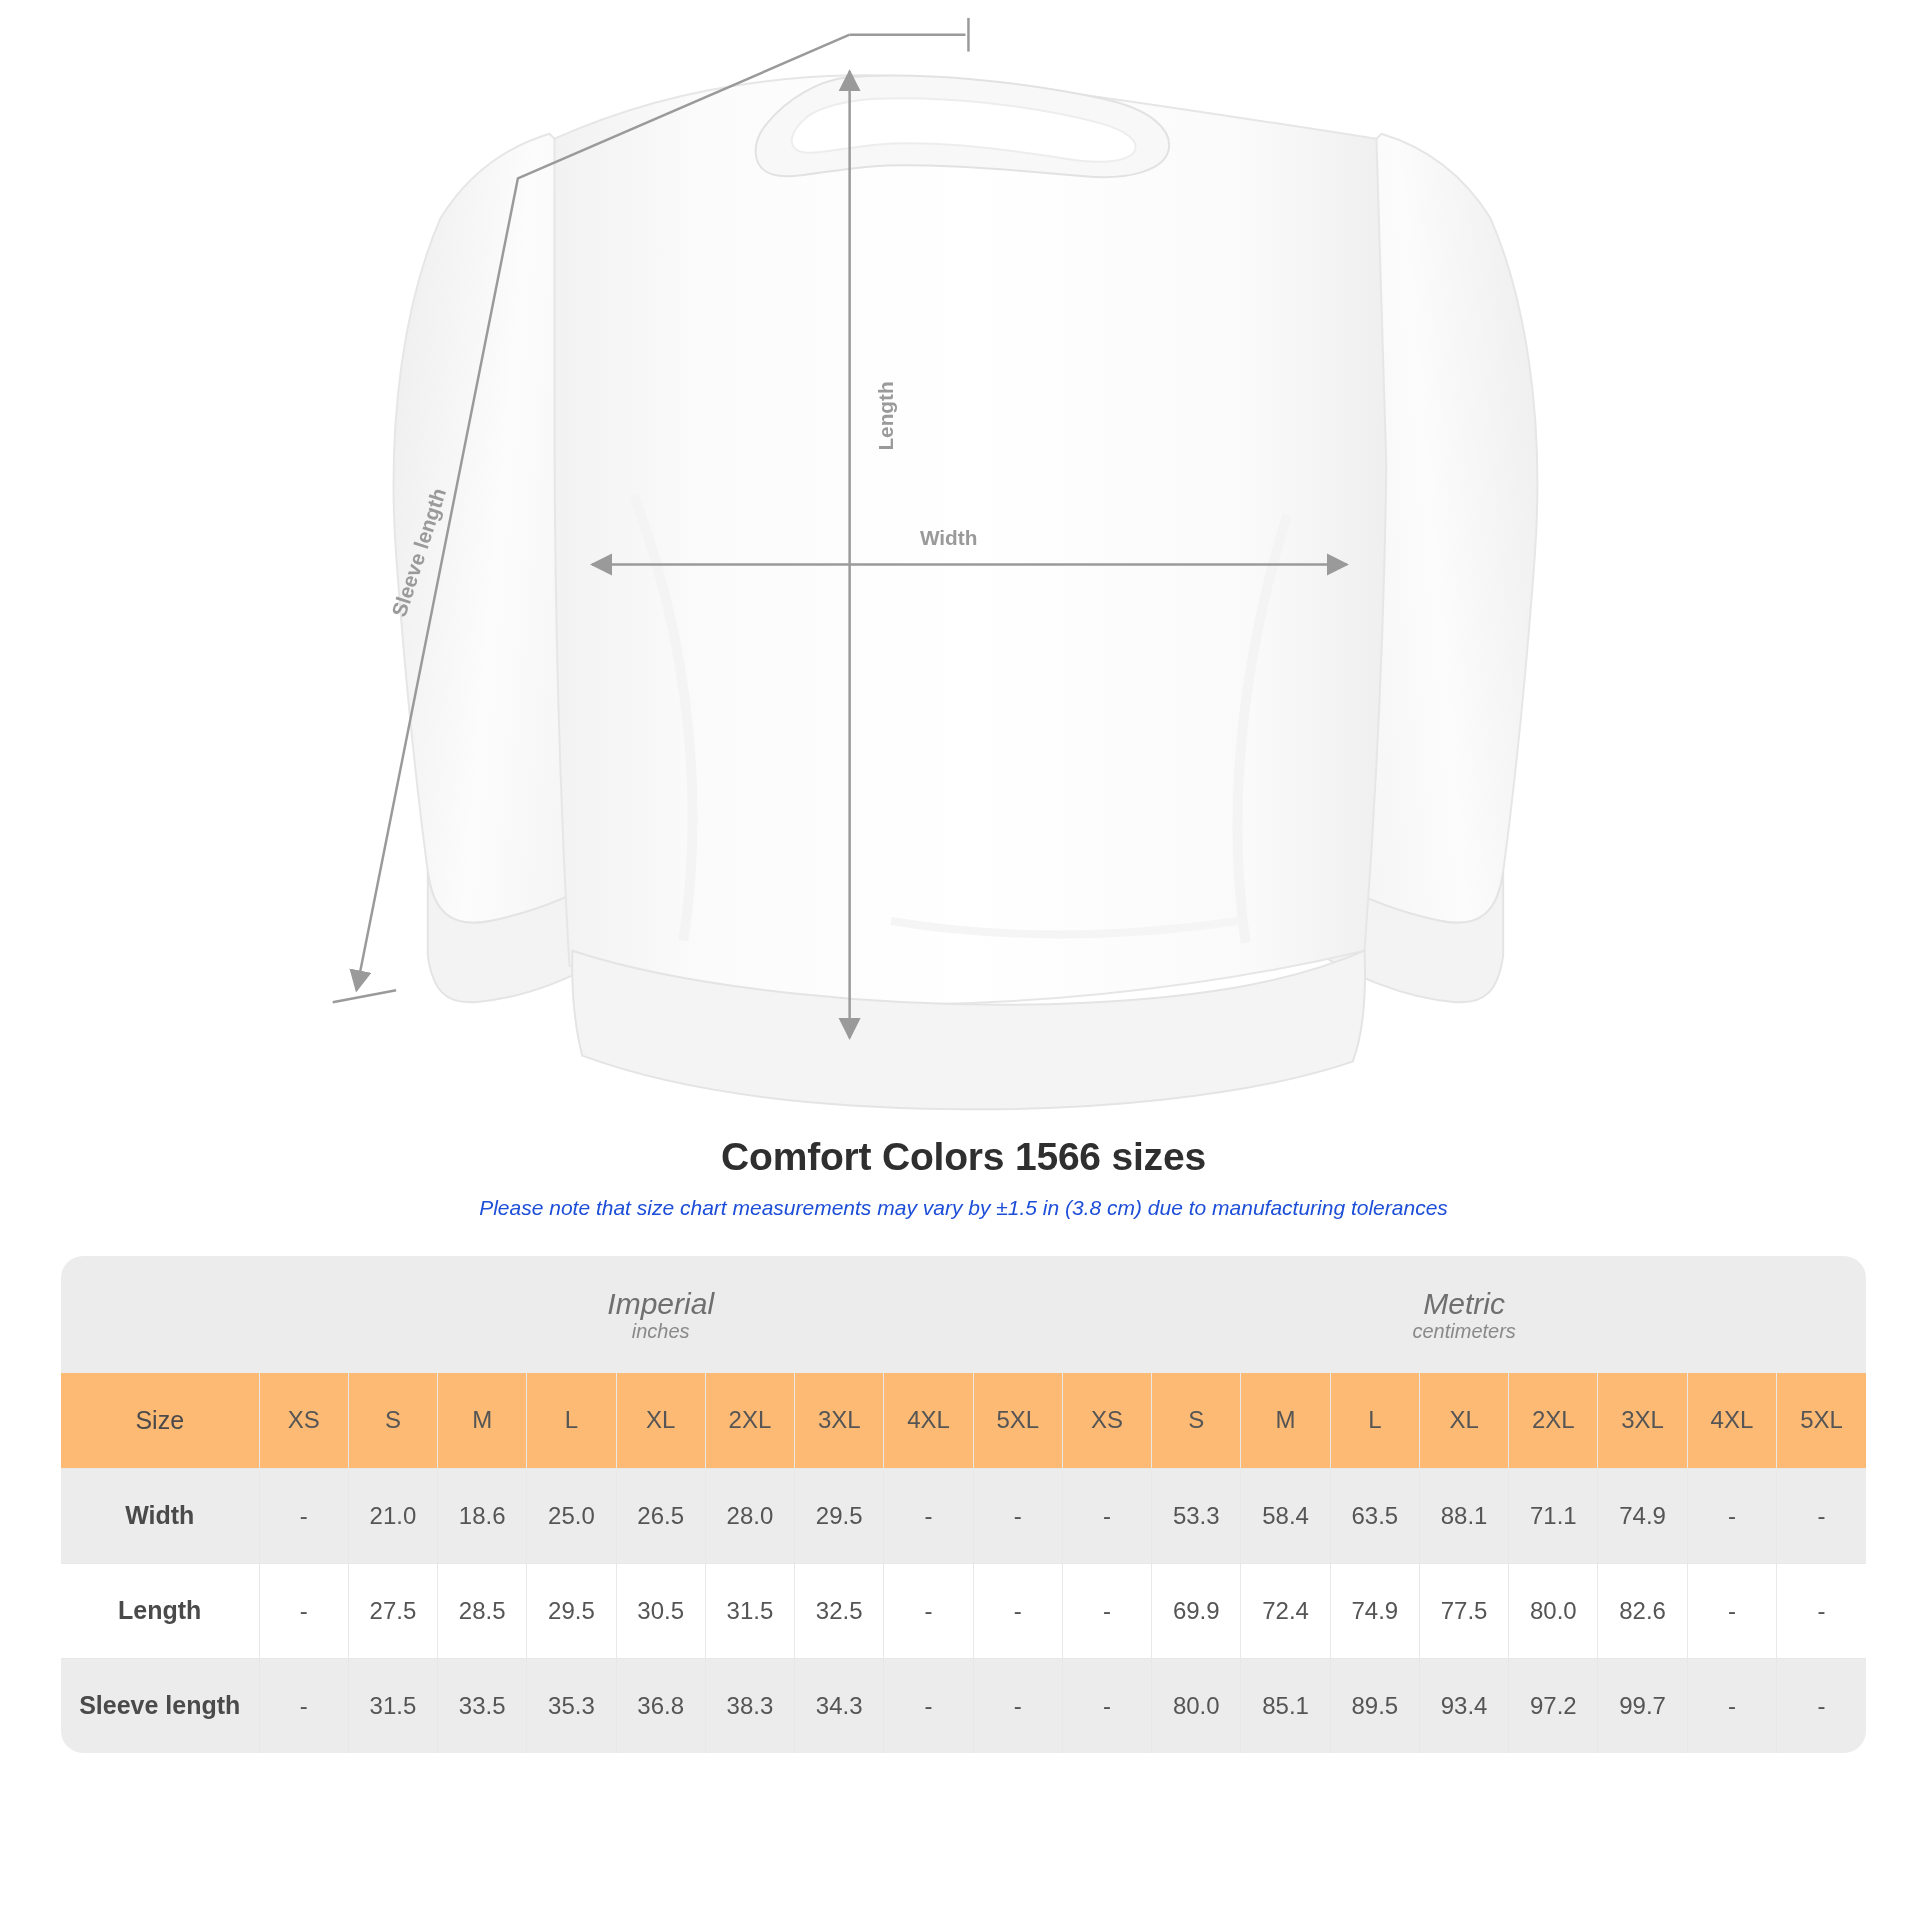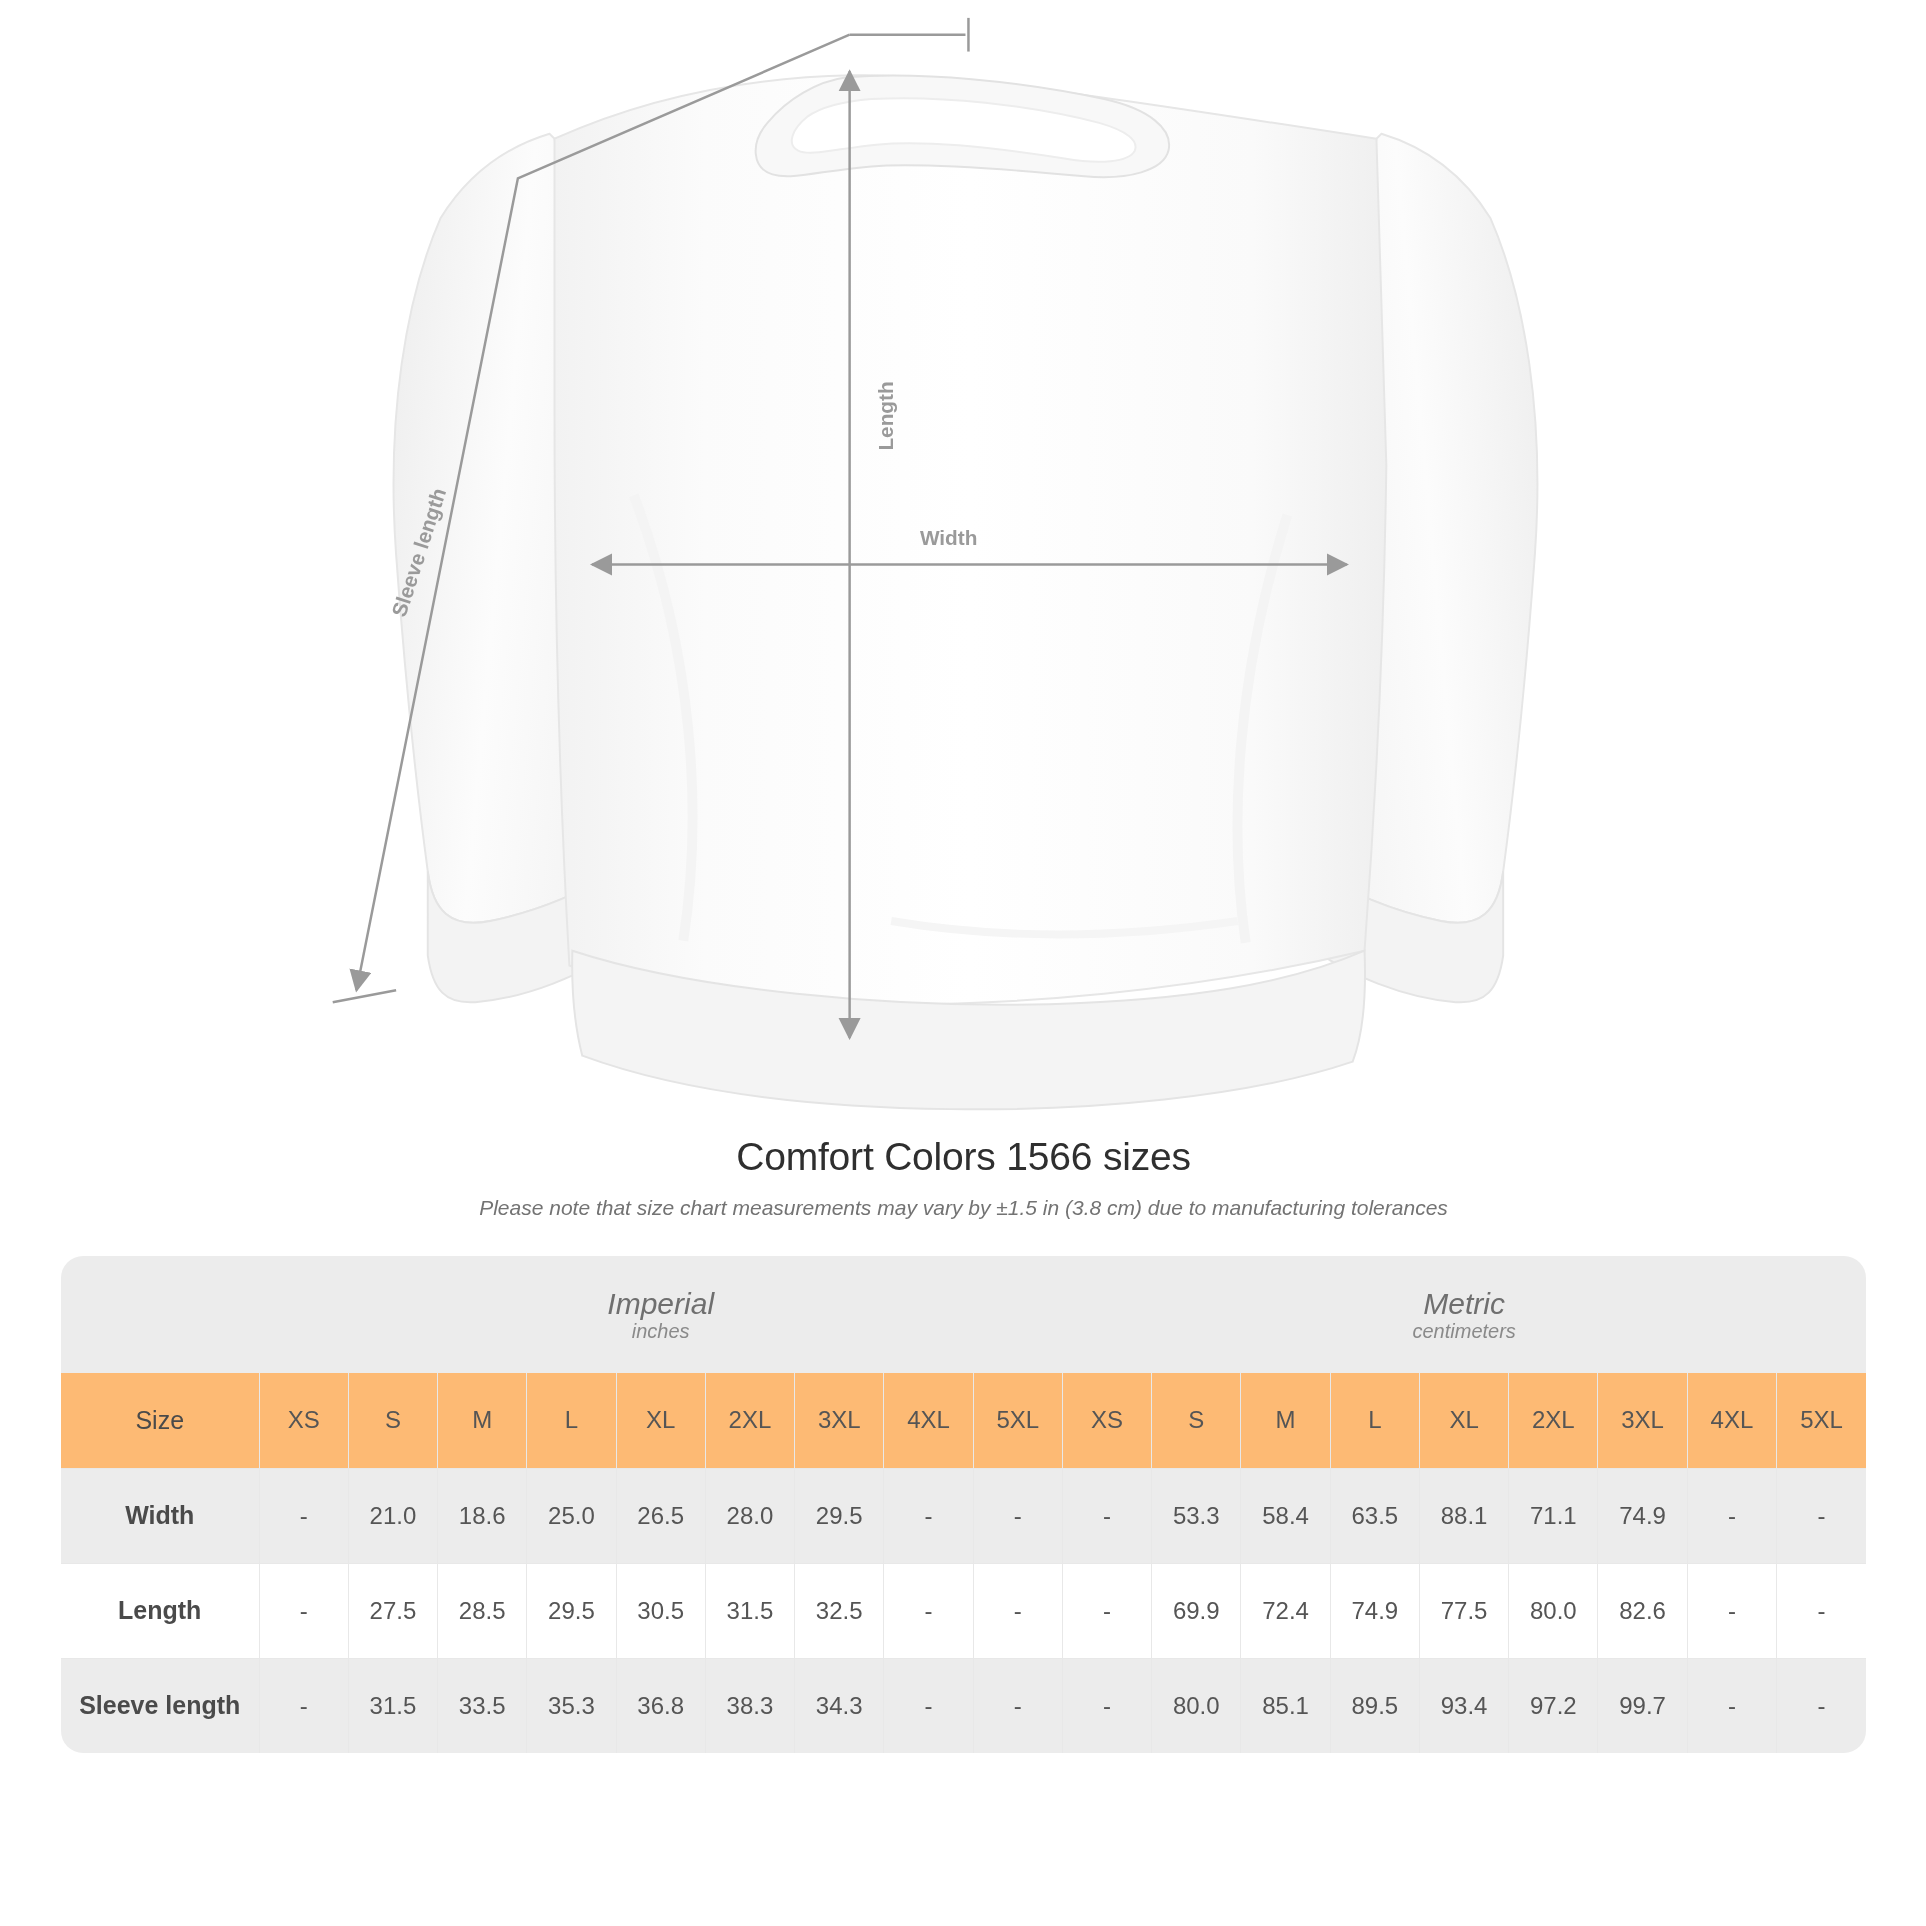--- a/index.html
+++ b/index.html
@@ -30,28 +30,28 @@
     height: 1129px;
   }
 
   
   .title-block {
     text-align: center;
     margin-top: 6px;
   }
   .chart-title {
     font-size: 39px;
-    font-weight: normal;
+    font-weight: bold;
     color: #2f2f2f;
     letter-spacing: -0.2px;
   }
   .chart-note {
     font-size: 21px;
     font-style: italic;
-    color: #737373;
+    color: #1d4ed8;
     margin-top: 17px;
   }
 
   
   .table-wrap {
     margin: 36px 61px 0 61px;
     border-radius: 22px;
     overflow: hidden;
     background: #ffffff;
   }

